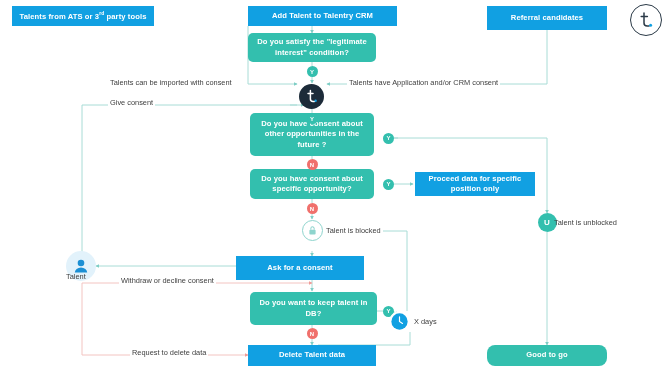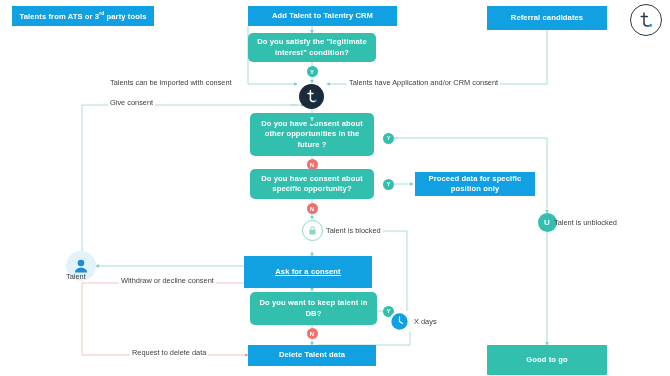--- a/index.html
+++ b/index.html
@@ -198,33 +198,33 @@
   </div>
 
   <div class="node teal" style="left:250px;top:169px;width:124px;height:30px;">
     <span>Do you have consent about specific opportunity?</span>
   </div>
 
   <div class="node blue" style="left:415px;top:172px;width:120px;height:24px;">
     <span>Proceed data for specific position only</span>
   </div>
 
-  <div class="node blue" style="left:244px;top:256px;width:128px;height:32px;text-decoration:underline;">
+  <div class="node blue" style="left:236px;top:256px;width:128px;height:24px;">
     <span>Ask for a consent</span>
   </div>
 
   <div class="node teal" style="left:250px;top:292px;width:127px;height:33px;">
     <span>Do you want to keep talent in DB?</span>
   </div>
 
   <div class="node blue" style="left:248px;top:345px;width:128px;height:21px;">
     <span>Delete Talent data</span>
   </div>
 
-  <div class="node teal" style="left:487px;top:345px;width:120px;height:30px;border-radius:1px;">
+  <div class="node teal" style="left:487px;top:345px;width:120px;height:21px;border-radius:8px;">
     <span>Good to go</span>
   </div>
 
   <div class="circ-icon t-logo-dark" style="left:299px;top:84px;">
     <svg width="18" height="18" viewBox="0 0 18 18">
       <path d="M7.4 2.6 L7.4 11 q0 2.4 2.6 2.4 L11.4 13.4" stroke="#ffffff" stroke-width="1.5" fill="none" stroke-linecap="round"></path>
       <path d="M5 5.6 L10 5.6" stroke="#ffffff" stroke-width="1.5" fill="none" stroke-linecap="round"></path>
       <circle cx="12.6" cy="12.8" r="1.2" fill="#11a0e2"></circle>
     </svg>
   </div>

